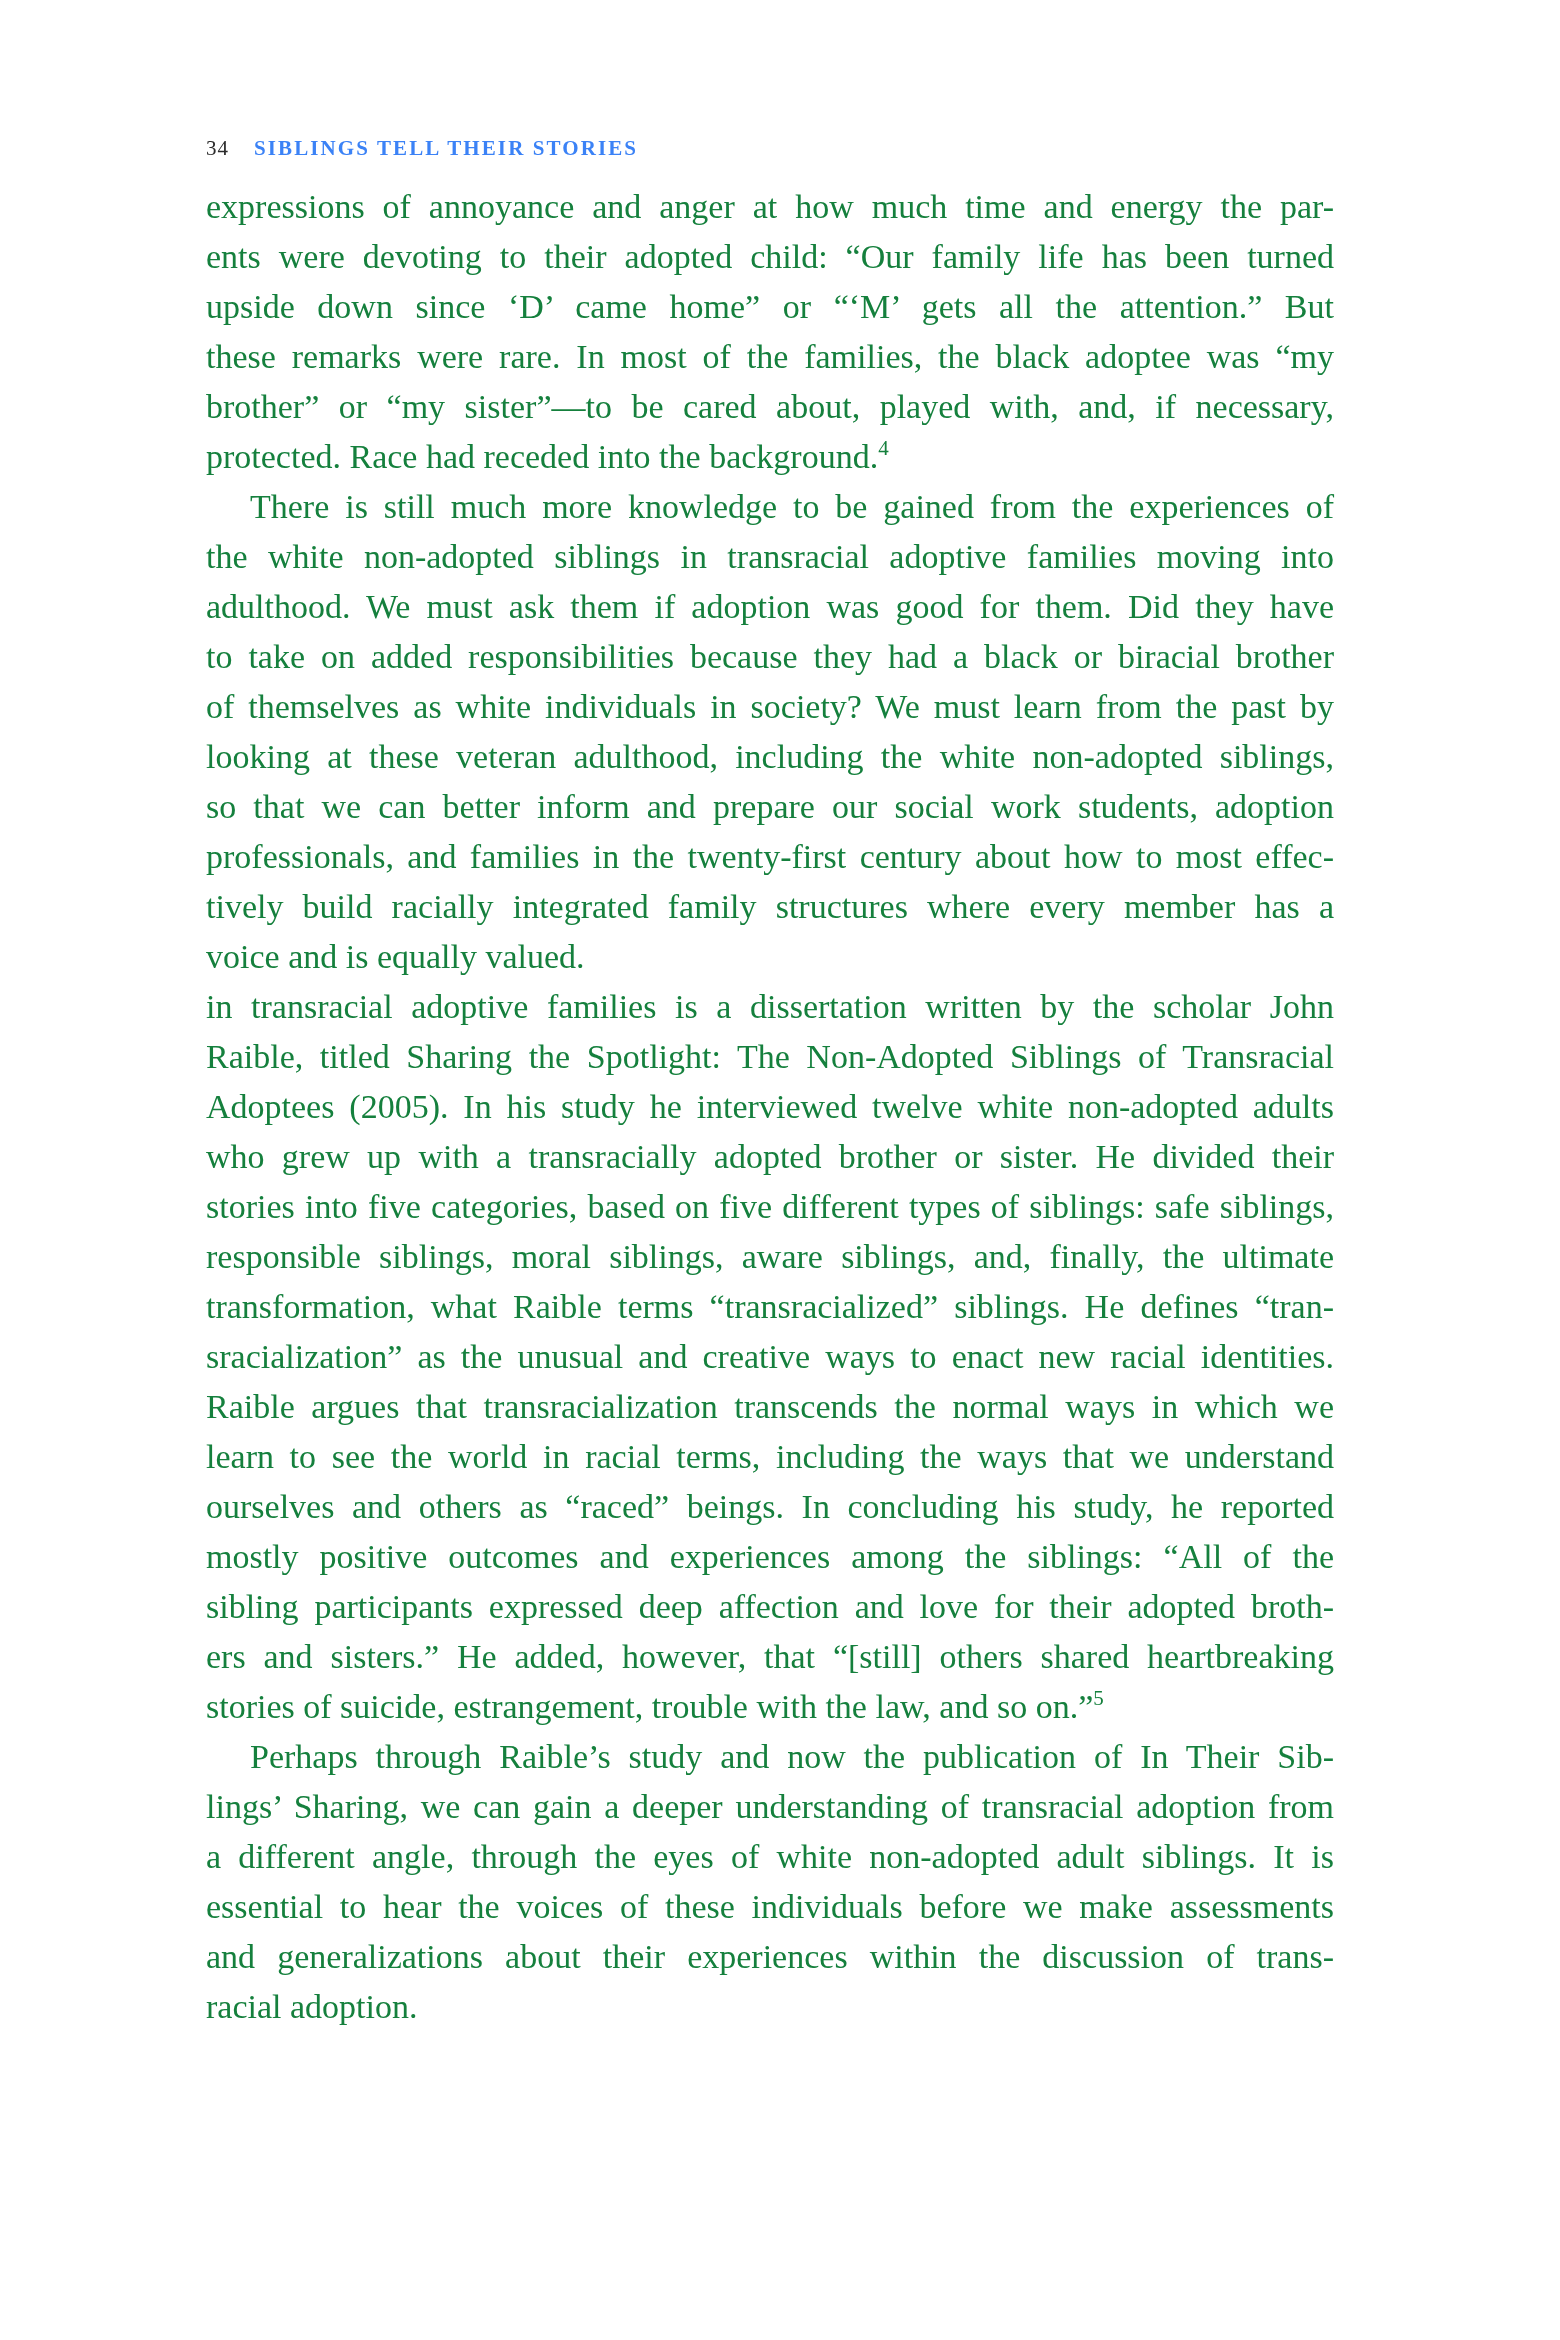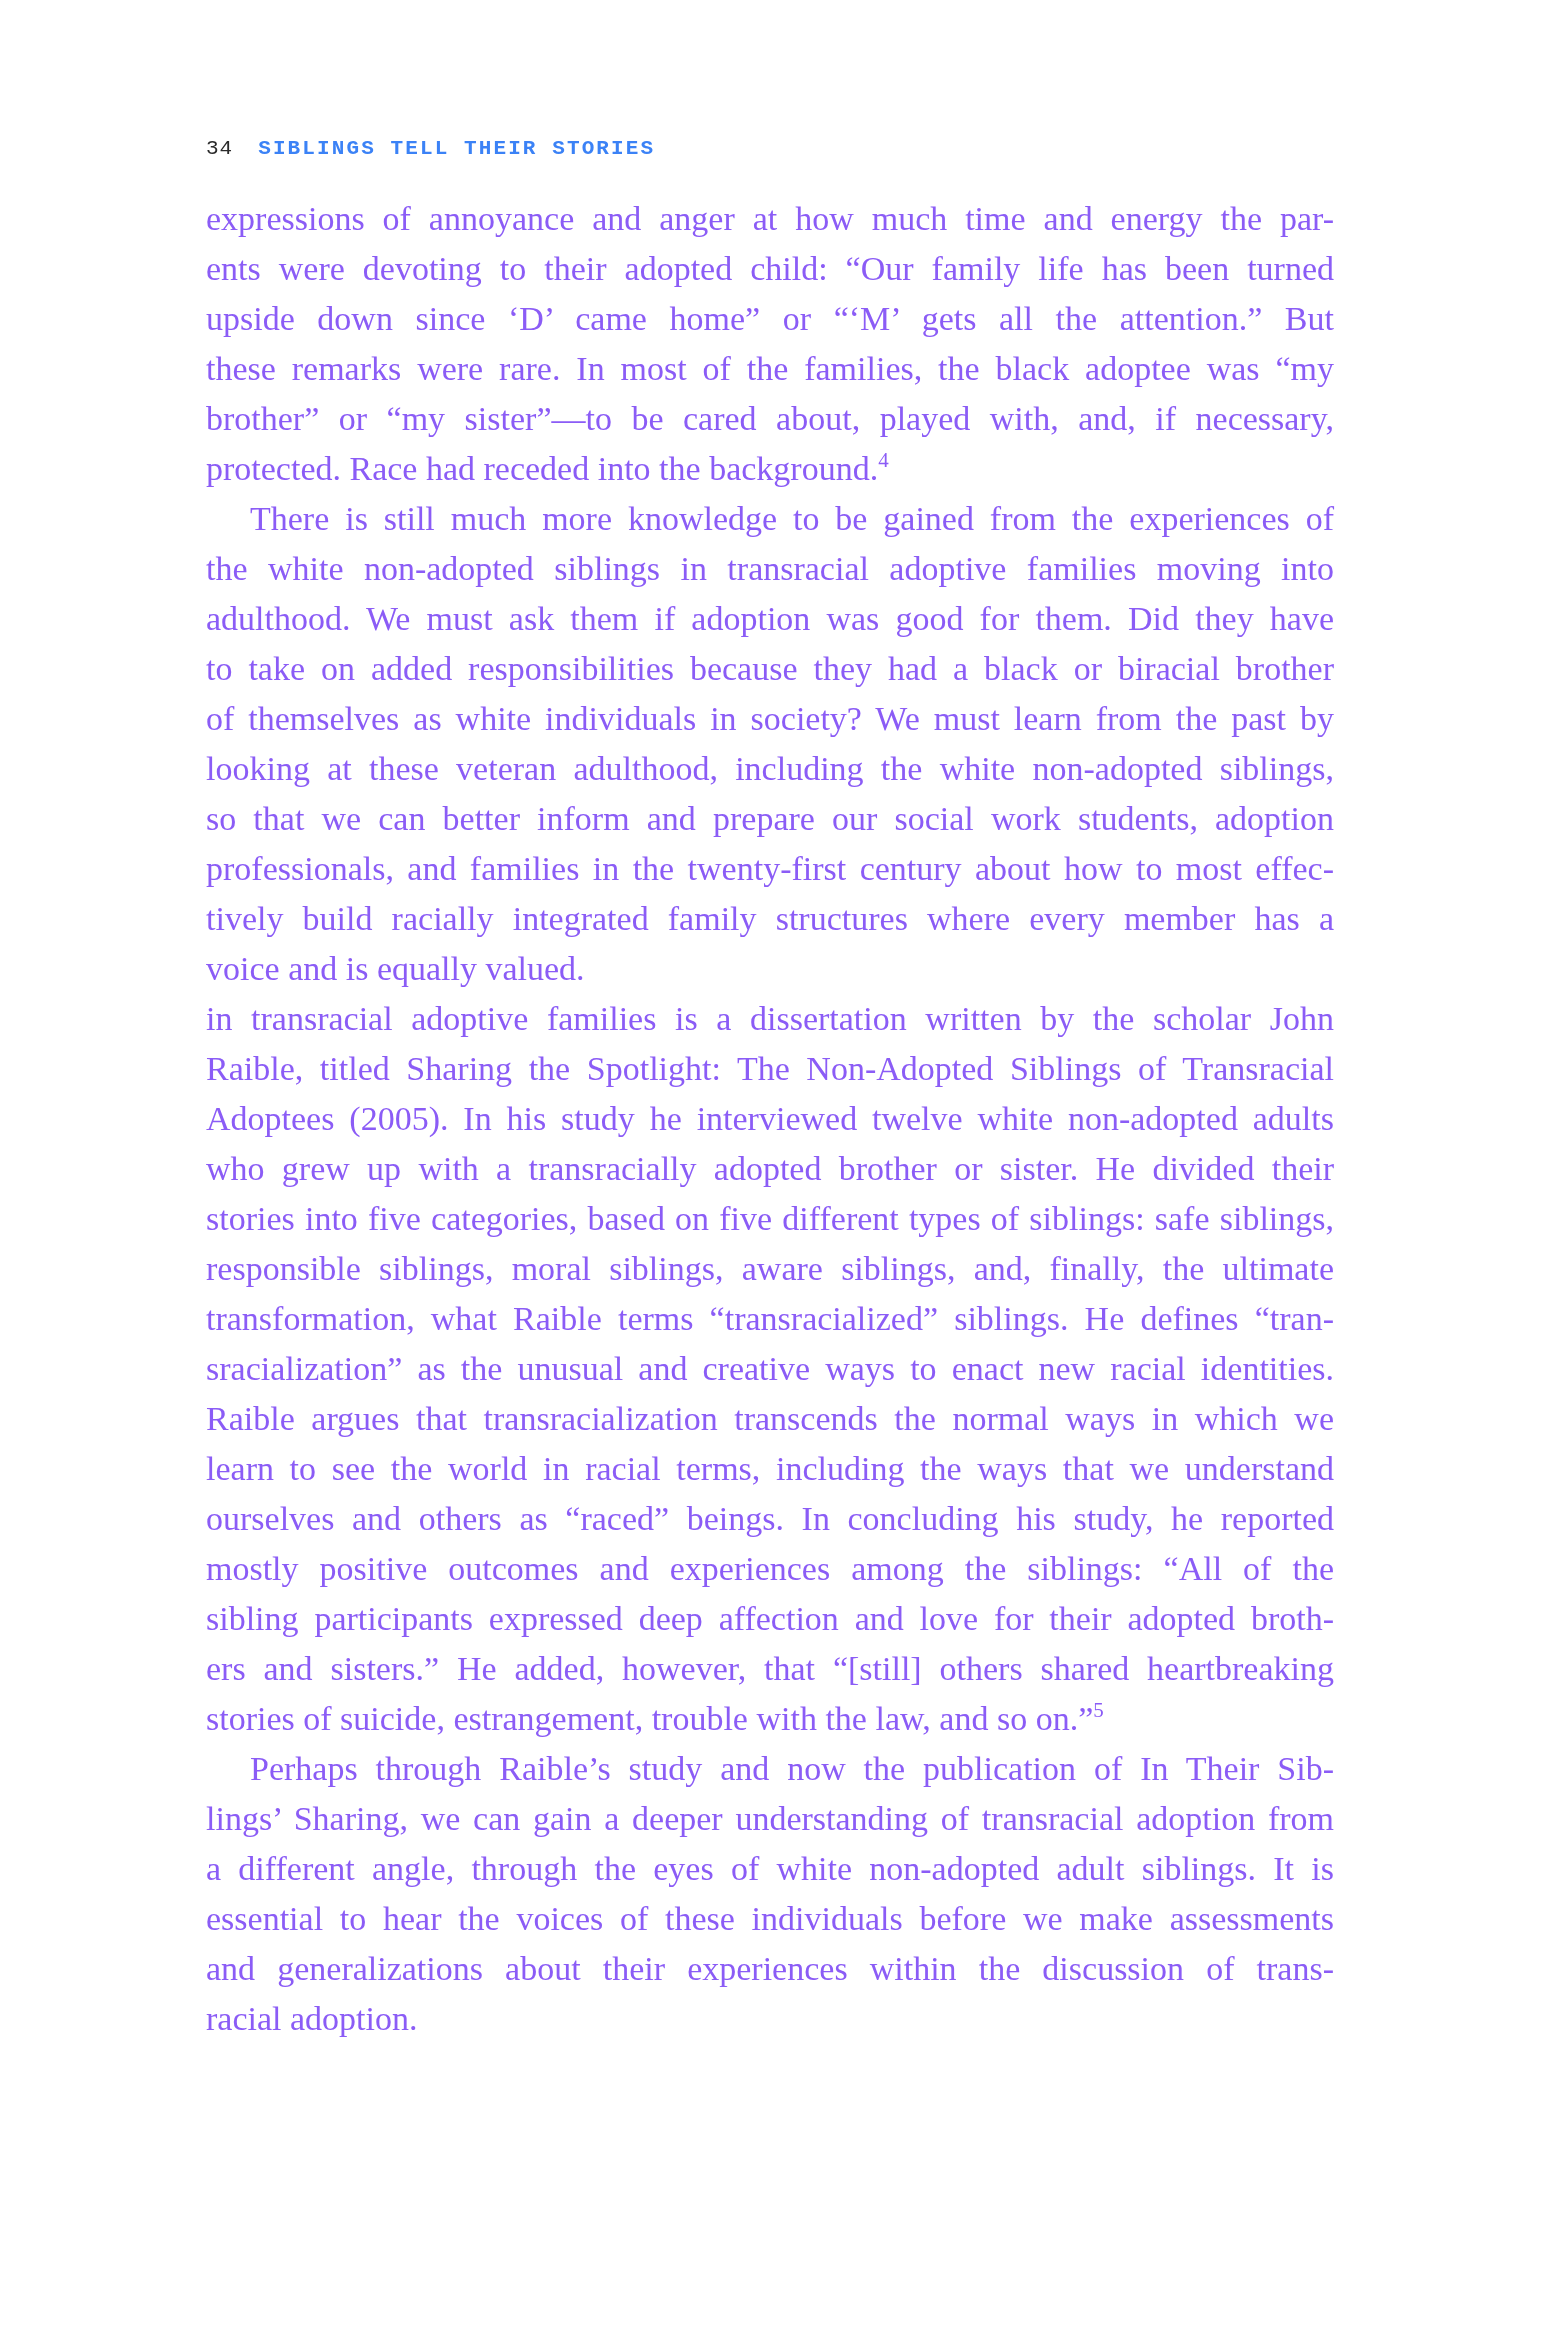--- a/index.html
+++ b/index.html
@@ -14,44 +14,44 @@
       overflow: hidden;
       color: #231f20;
     }
     .running-head {
       position: absolute;
       left: 206px;
       top: 134px;
       height: 29px;
       display: flex;
       align-items: center;
-      font-family: Liberation Mono, monospace;
+      font-family: Liberation Serif, serif;
       font-size: 21px;
       line-height: 29px;
     }
     .folio {
       font-weight: normal;
       letter-spacing: 1px;
       margin-right: 25px;
       color: #2b2b2b;
     }
     .head-title {
       font-weight: bold;
       letter-spacing: 2.1px;
       color: #3b82f6;
     }
     .text-block {
       position: absolute;
       left: 206px;
-      top: 194px;
+      top: 182px;
       width: 1128px;
       font-family: "Liberation Serif", "DejaVu Serif", serif;
       font-size: 34px;
       line-height: 50px;
-      color: #8b5cf6;
+      color: #15803d;
     }
     .line {
       display: block;
       white-space: nowrap;
       text-align: justify;
       text-align-last: justify;
       height: 50px;
       overflow: visible;
     }
     .line.last {

